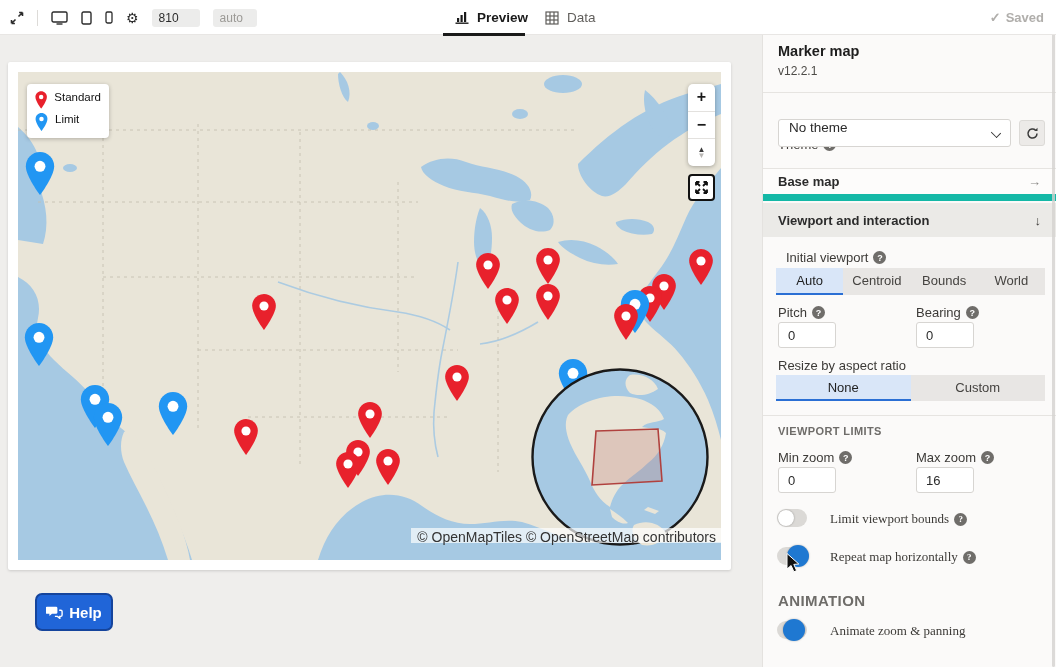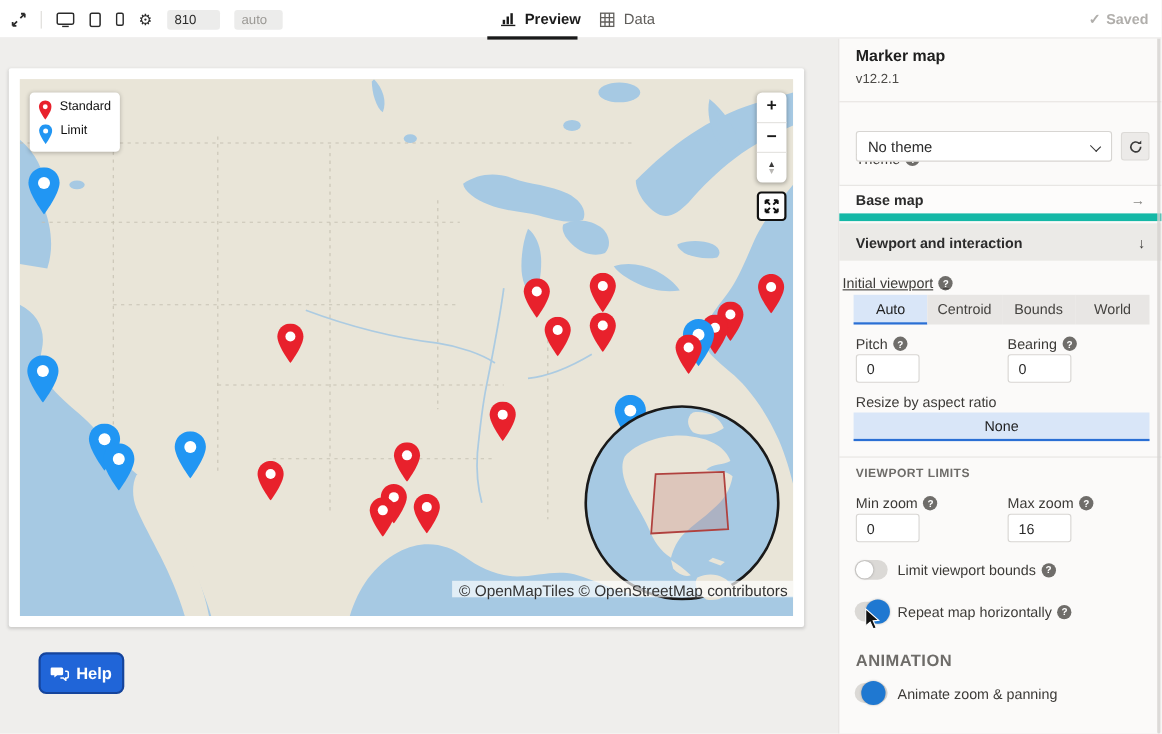--- a/index.html
+++ b/index.html
@@ -45,43 +45,43 @@
 
   
   .sidebar { position:absolute; left:762px; top:31px; width:294px; height:636px; background:#fbfaf9; border-left:1px solid #e4e2df; z-index:800; }
   .sb-scrollbar { position:absolute; right:1px; top:0; width:3px; height:100%; background:#d4d2cf; border-radius:2px; opacity:.8; }
   .sb-title { position:absolute; left:15px; top:12px; font-size:14.5px; font-weight:bold; color:#1e1e1e; }
   .sb-version { position:absolute; left:15px; top:33px; font-size:12px; color:#4c4a47; }
   .sb-div1 { position:absolute; left:0; top:61px; width:100%; height:1px; background:#e6e4e1; }
   .label13 { font-size:13px; color:#3c3a37; display:inline-flex; align-items:center; gap:5px; }
   .qmark { width:13px; height:13px; border-radius:50%; background:#6f6d6a; color:#fff; font-size:9px; font-weight:bold; display:inline-flex; align-items:center; justify-content:center; }
   .theme-label { position:absolute; left:15px; top:70px;margin-top:36px; }
-  .select { position:absolute; left:15px; top:88px; width:233px; height:28px; background:#fff; border:1px solid #d7d5d2; border-radius:3px; font-size:13.5px; color:#2b2b2b; display:flex; align-items:center; padding:0 10px; }
+  .select { position:absolute; left:15px; top:88px; width:233px; height:28px; background:#fff; border:1px solid #d7d5d2; border-radius:3px; font-size:13.5px; color:#2b2b2b; display:flex; align-items:flex-start; padding:0 10px; }
   .select .chev { position:absolute; right:10px; top:9px; width:8px; height:8px; border-right:1.8px solid #333; border-bottom:1.8px solid #333; transform:rotate(45deg) scale(1,.8); }
   .refresh-btn { position:absolute; left:256px; top:89px; width:26px; height:26px; background:#eceae8; border:1px solid #dcdad7; border-radius:3px; display:flex; align-items:center; justify-content:center; }
   .row-basemap { position:absolute; left:0; top:137px; width:100%; height:33px; background:#fdfcfb; border-top:1px solid #e6e4e1; border-bottom:7px solid #14b8a6; display:flex; align-items:center; justify-content:space-between; padding:0 15px; font-size:13px; font-weight:bold; color:#2b2b2b; }
   .row-basemap .arr { color:#8a8886; font-weight:normal; font-size:13px; }
   .row-viewport { position:absolute; left:0; top:172px; width:100%; height:34px; background:#ebeae7; display:flex; align-items:center; justify-content:space-between; padding:0 15px; font-size:13px; font-weight:bold; color:#2b2b2b; }
   .row-viewport .arr { color:#3c3a37; font-weight:normal; font-size:13px; }
-  .iv-label { position:absolute; left:3px; top:219px;text-decoration:underline; }
+  .iv-label { position:absolute; left:23px; top:219px; }
   .seg4 { position:absolute; left:13px; top:237px; width:269px; height:27px; display:flex; }
   .seg4 .seg, .seg2 .seg { flex:1; background:#e8e6e4; display:flex; align-items:center; justify-content:center; font-size:13px; color:#454340; border-bottom:2px solid transparent; }
   .seg.active { background:#d9e6f8; border-bottom:2px solid #2a6fd4; color:#1f1f1f; }
   .pitch-label { position:absolute; left:15px; top:274px; }
   .bearing-label { position:absolute; left:153px; top:274px; }
   .num-input { position:absolute; width:58px; height:26px; background:#fff; border:1px solid #d7d5d2; border-radius:3px; font-size:13px; color:#2b2b2b; display:flex; align-items:center; padding:0 9px; }
   .inp-pitch { left:15px; top:291px; } .inp-bearing { left:153px; top:291px; }
   .resize-label { position:absolute; left:15px; top:327px; }
   .seg2 { position:absolute; left:13px; top:344px; width:269px; height:26px; display:flex; }
   .sb-div3 { position:absolute; left:0; top:384px; width:100%; height:1px; background:#e6e4e1; }
   .vl-heading { position:absolute; left:15px; top:394px; font-size:11px; font-weight:bold; color:#6e6c69; letter-spacing:.4px; }
   .minzoom-label { position:absolute; left:15px; top:419px; }
   .maxzoom-label { position:absolute; left:153px; top:419px; }
   .inp-minzoom { left:15px; top:436px; } .inp-maxzoom { left:153px; top:436px; }
-  .toggle-row { position:absolute; left:14px; display:flex; align-items:center; gap:9px; }
+  .toggle-row { position:absolute; left:14px; display:flex; align-items:flex-end; gap:23px;font-family:Liberation Serif, serif; }
   .tgl { position:relative; width:30px; height:18px; border-radius:9px; background:#dbd9d6; flex:0 0 auto; }
   .tgl .knob { position:absolute; width:16px; height:16px; border-radius:50%; background:#fff; top:1px; left:1px; box-shadow:0 0 2px rgba(0,0,0,.35); }
   .tgl.blue .knob { width:22px; height:22px; top:-2px; left:10px; background:#1f78d1; box-shadow:0 0 2px rgba(0,0,0,.3); }
   .anim-heading { position:absolute; left:15px; top:561px; font-size:15px; font-weight:bold; color:#6e6c69; letter-spacing:.4px; }
   .searchbar { position:absolute; left:0; bottom:0; width:100%; height:31px; background:#f2f1ef; border-top:1px solid #e3e1de; display:flex; align-items:center; gap:11px; padding:0 14px; z-index:50; }
   .searchbar .ph { font-size:14px; color:#908e8b; }
 
   .cursor { position:absolute; left:786px; top:553px; z-index:950; }
 </style>
 </head>
@@ -423,20 +423,21 @@
     </div>
   <div class="num-input inp-bearing">
       <span>0</span>
     </div>
 
   <div class="label13 resize-label">
     <span>Resize by aspect ratio</span>
   </div>
   <div class="seg2">
     <div class="seg active">None</div>
+    <div class="seg">Custom</div>
   </div>
 
   <div class="sb-div3"></div>
   <div class="vl-heading">VIEWPORT LIMITS</div>
 
   <div class="label13 minzoom-label">
     <span>Min zoom</span>
     <span class="qmark">?</span>
   </div>
   <div class="label13 maxzoom-label">

